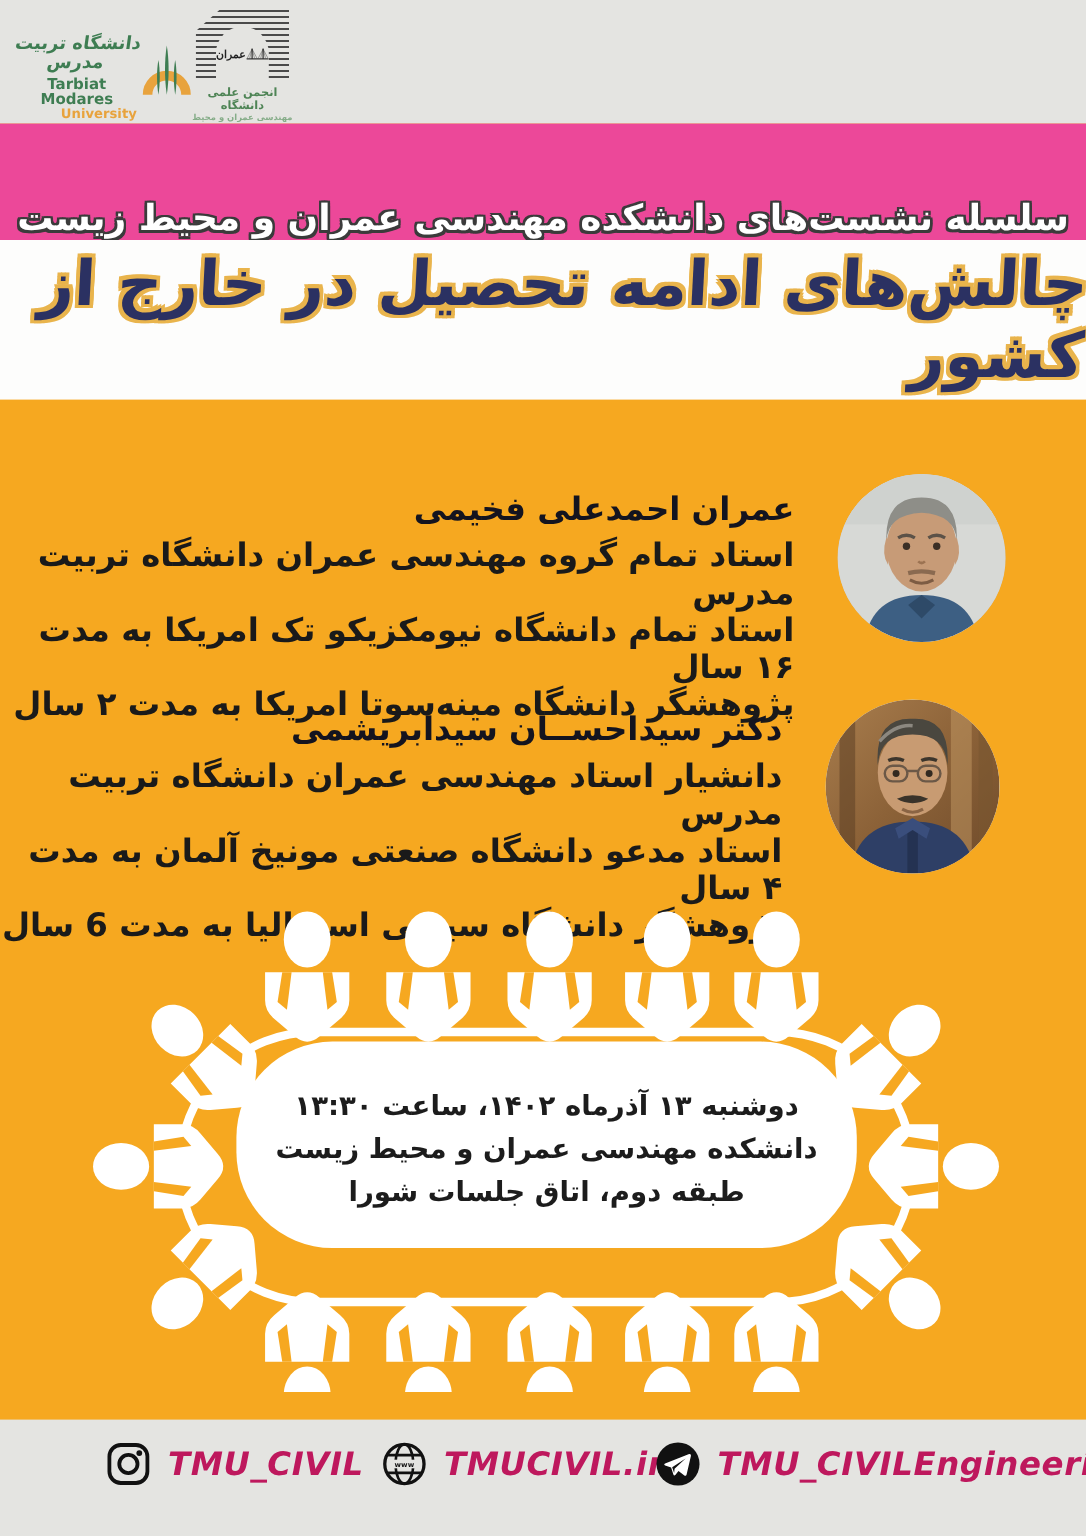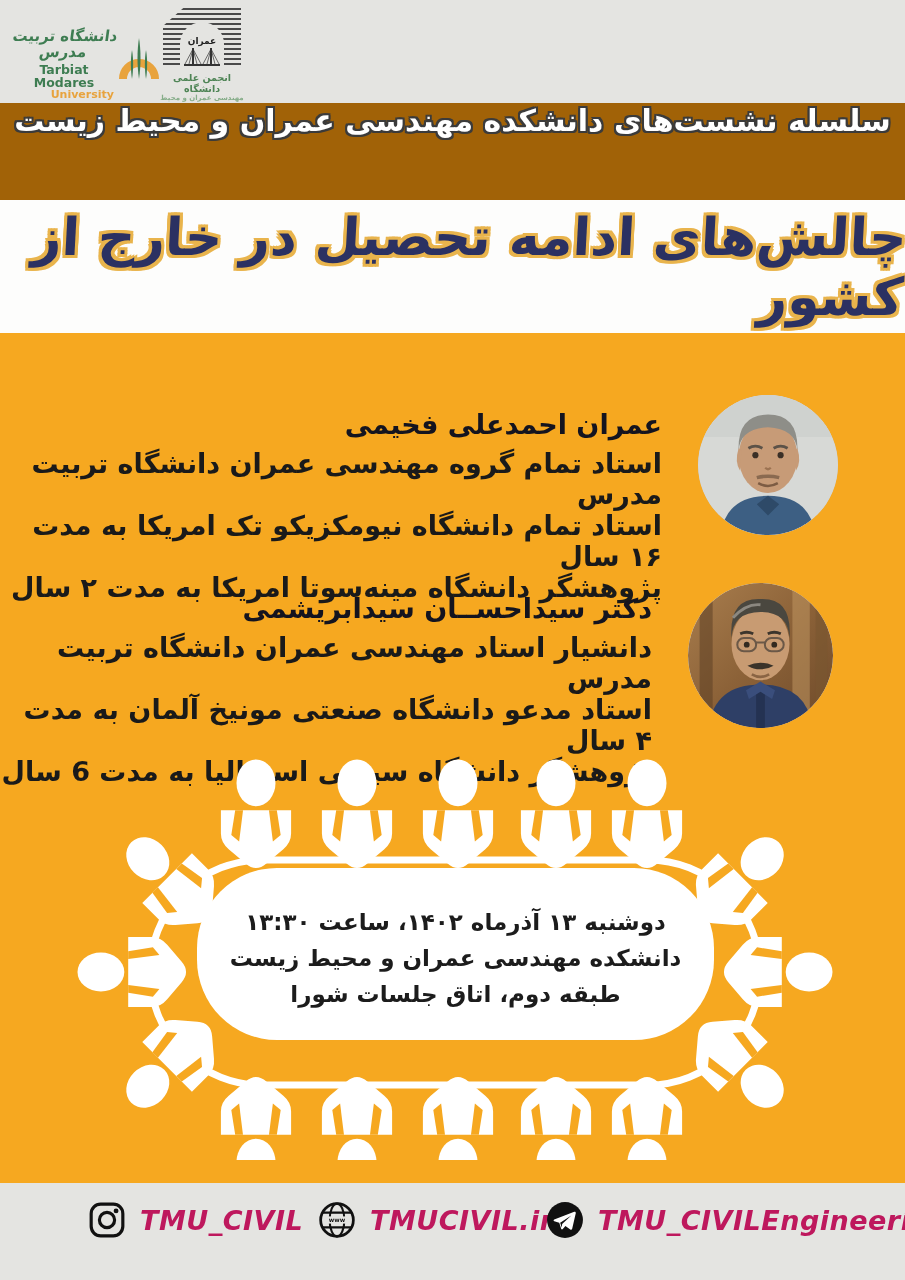--- a/index.html
+++ b/index.html
@@ -30,29 +30,29 @@
   .arch-logo{position:absolute;left:118px;top:32px;}
   .assoc-logo{position:absolute;left:158px;top:8px;width:88px;text-align:center;}
   .hatch{
     position:relative;width:78px;height:60px;margin:0 auto;
     background:repeating-linear-gradient(180deg,#4a4a4a 0 2px,rgba(0,0,0,0) 2px 5px);
     clip-path:polygon(26% 0,100% 0,100% 100%,0 100%,0 30%);
   }
   .arch-cut{
     position:absolute;left:17px;bottom:0;width:44px;height:46px;
     background:#E4E4E1;border-radius:22px 22px 0 0;
-    display:flex;flex-direction:column;align-items:center;justify-content:flex-end;
+    display:flex;flex-direction:row;align-items:center;justify-content:flex-end;font-family:Liberation Serif, serif;
   }
   .emblem-word{direction:rtl;font-size:9px;font-weight:700;color:#222;line-height:10px;}
   .assoc-line1{direction:rtl;color:#4E8455;font-weight:700;font-size:9.5px;margin-top:4px;line-height:11px;}
   .assoc-line2{direction:rtl;color:#86AD89;font-weight:700;font-size:7px;line-height:9px;}
   
   .band{
     position:absolute;top:103px;left:0;width:905px;height:97px;
-    background:#a16207;display:flex;align-items:flex-start;justify-content:center;
+    background:#ec4899;display:flex;align-items:flex-end;justify-content:center;
   }
   .band-text{
     direction:rtl;color:#fff;font-size:30px;font-weight:700;
     text-shadow:-2px -2px 0 #3b3b3b,2px -2px 0 #3b3b3b,-2px 2px 0 #3b3b3b,2px 2px 0 #3b3b3b,
                 0 -2px 0 #3b3b3b,0 2px 0 #3b3b3b,-2px 0 0 #3b3b3b,2px 0 0 #3b3b3b;
   }
   
   .titlebar{
     position:absolute;top:200px;left:0;width:905px;height:133px;
     background:#FDFDFC;display:flex;align-items:center;justify-content:center;

